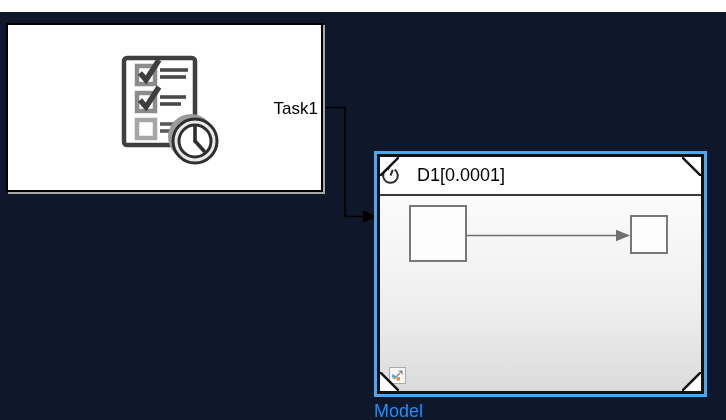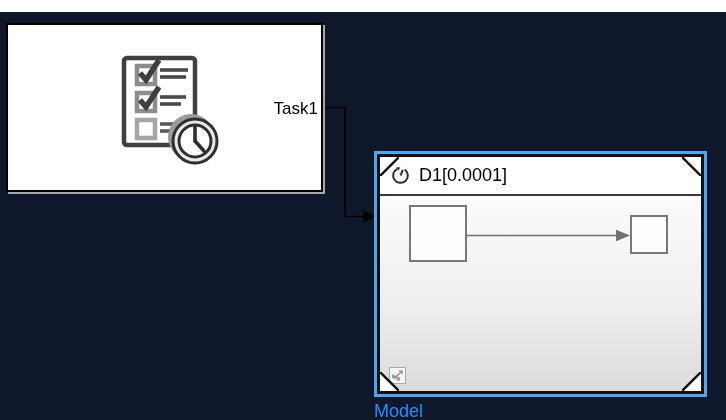--- a/index.html
+++ b/index.html
@@ -28,21 +28,21 @@
   .model-inner{
     position:relative;width:100%;height:100%;border:3px solid #111;box-sizing:border-box;
     background:#ffffff;display:flex;flex-direction:column;
   }
   .model-title{
     height:37px;background:#fff;display:flex;align-items:flex-end;justify-content:center;
     font-size:17px;color:#000;padding-bottom:2px;flex:0 0 auto;
   }
   .model-port-row{
     height:37px;background:#fff;border-bottom:2px solid #3a3a3a;
-    display:flex;align-items:center;gap:8px;padding-left:10px;flex:0 0 auto;box-sizing:content-box;
+    display:flex;align-items:center;gap:16px;padding-left:0;flex:0 0 auto;box-sizing:content-box;
   }
   .port-clock{width:21px;height:21px;flex:0 0 auto;}
   .port-label{font-size:18px;color:#000;}
   .model-sub{
     position:relative;flex:1 1 auto;
     background:linear-gradient(180deg,#fbfbfb 0%,#efefef 55%,#dbdbdb 100%);
   }
   .sub-square-a{
     position:absolute;left:29px;top:9px;width:58px;height:57px;
     border:2px solid #787878;background:#fdfdfd;box-sizing:border-box;

